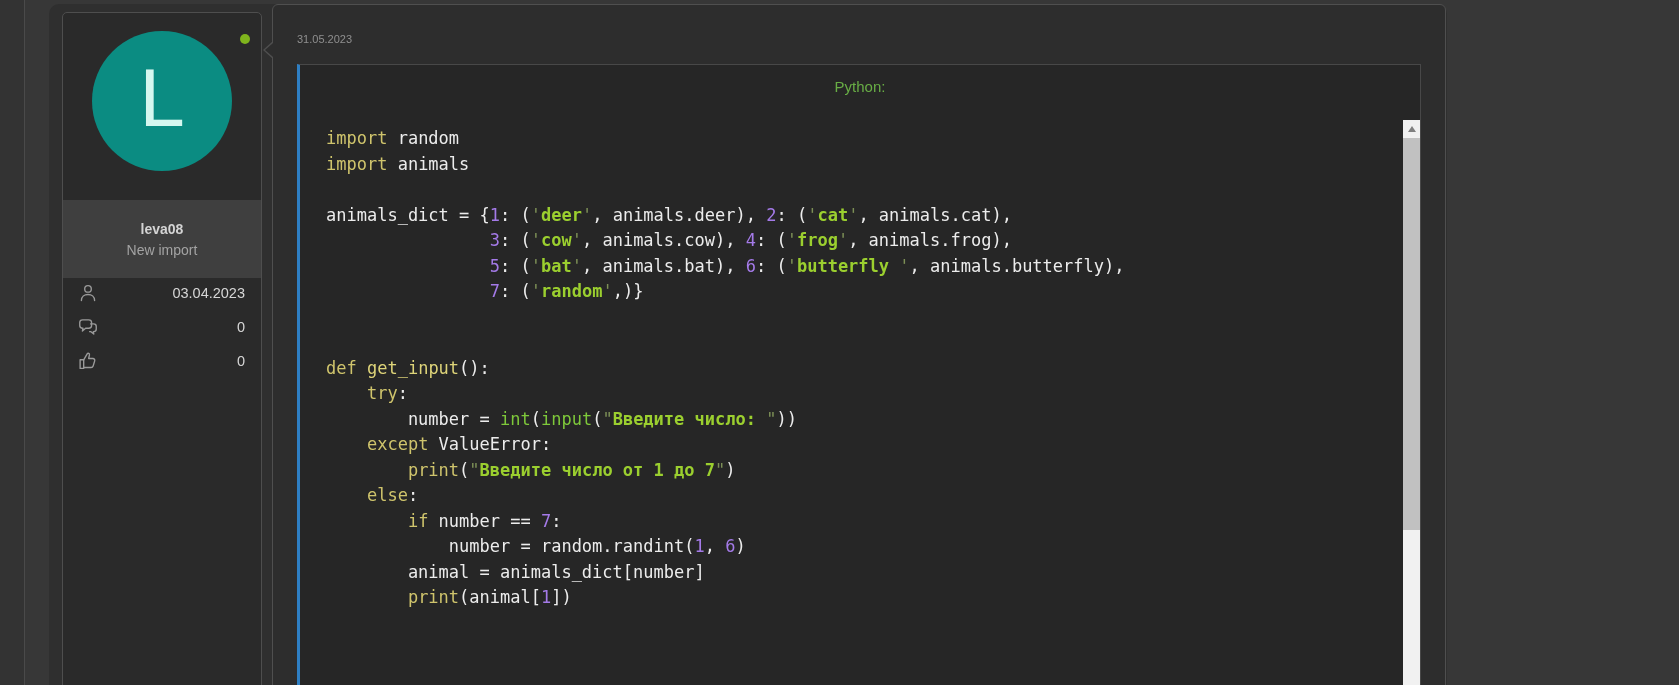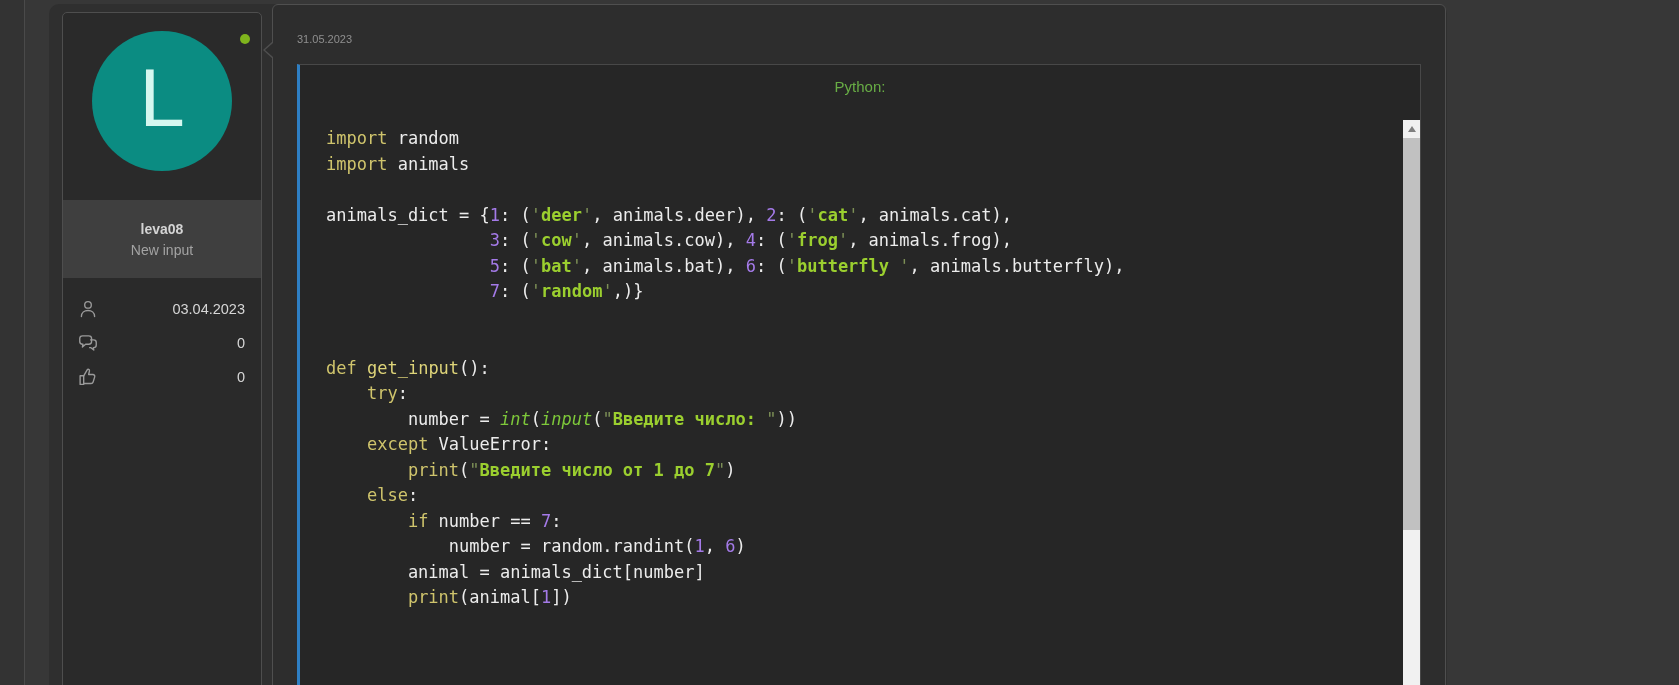--- a/index.html
+++ b/index.html
@@ -40,21 +40,21 @@
   .online-dot {
     position:absolute; top:21px; right:11px; width:10px; height:10px;
     border-radius:50%; background:var(--online_green);
   }
   .user-title-strip {
     height:78px; background:#3f3f3f;
     display:flex; flex-direction:column; align-items:center; justify-content:center; gap:5px;
   }
   .username { font-size:14px; font-weight:bold; color:#d4d4d4; }
   .user-role { font-size:14px; color:#a3a3a3; }
-  .user-stats { padding:20px 16px 0 14px; display:flex; flex-direction:column; gap:12px; }
+  .user-stats { padding:4px 16px 0 14px; display:flex; flex-direction:column; gap:12px; }
   .stat-row { display:flex; align-items:center; justify-content:space-between; height:22px; }
   .stat-icon { width:22px; height:22px; display:inline-flex; }
   .stat-icon svg {
     width:22px; height:22px; stroke:#9a9a9a; fill:none;
     stroke-width:1.5; stroke-linecap:round; stroke-linejoin:round;
   }
   .stat-value { color:#d6d6d6; font-size:14.5px; }
   
   .message-bubble {
     position:absolute; left:272px; top:4px; width:1174px; height:820px;
@@ -85,21 +85,21 @@
   }
   .code-scroll { position:relative; margin-top:25px; height:calc(100% - 55px); overflow:hidden; }
   .code-pre {
     margin:0; padding:6px 43px 6px 26px;
     font-family:"DejaVu Sans Mono", monospace;
     font-size:17px; line-height:25.5px; color:var(--code_plain);
   }
   .code-line { white-space:pre; height:25.5px; }
   .tok-k { color:var(--code_keyword); }
   .tok-f { color:var(--code_function);margin-top:48px; }
-  .tok-b { color:var(--code_builtin);font-style:italic; }
+  .tok-b { color:var(--code_builtin); }
   .tok-s { color:var(--code_string);font-weight:bold; }
   .tok-q { color:var(--code_quote); }
   .tok-n { color:var(--code_number); }
   .tok-p { color:var(--code_plain); }
   
   .scrollbar {
     position:absolute; top:0; right:0; bottom:0; width:17px; background:#f1f1f1;
   }
   .scroll-btn-up {
     height:17px; background:#f0f0f0;
@@ -122,21 +122,21 @@
 
 <div class="user-cell">
   <div class="avatar-wrap">
     <div class="avatar">
       <span class="avatar-letter">L</span>
     </div>
     <div class="online-dot"></div>
   </div>
   <div class="user-title-strip">
     <span class="username">leva08</span>
-    <span class="user-role">New input</span>
+    <span class="user-role">New import</span>
   </div>
   <div class="user-stats">
       <div class="stat-row">
         <span class="stat-icon">
           <svg viewBox="0 0 24 24">
             <circle cx="12" cy="7.5" r="3.6"></circle>
             <path d="M4.8 20.2c0-4.3 3.3-6.6 7.2-6.6s7.2 2.3 7.2 6.6"></path>
           </svg>
         </span>
         <span class="stat-value">03.04.2023</span>

